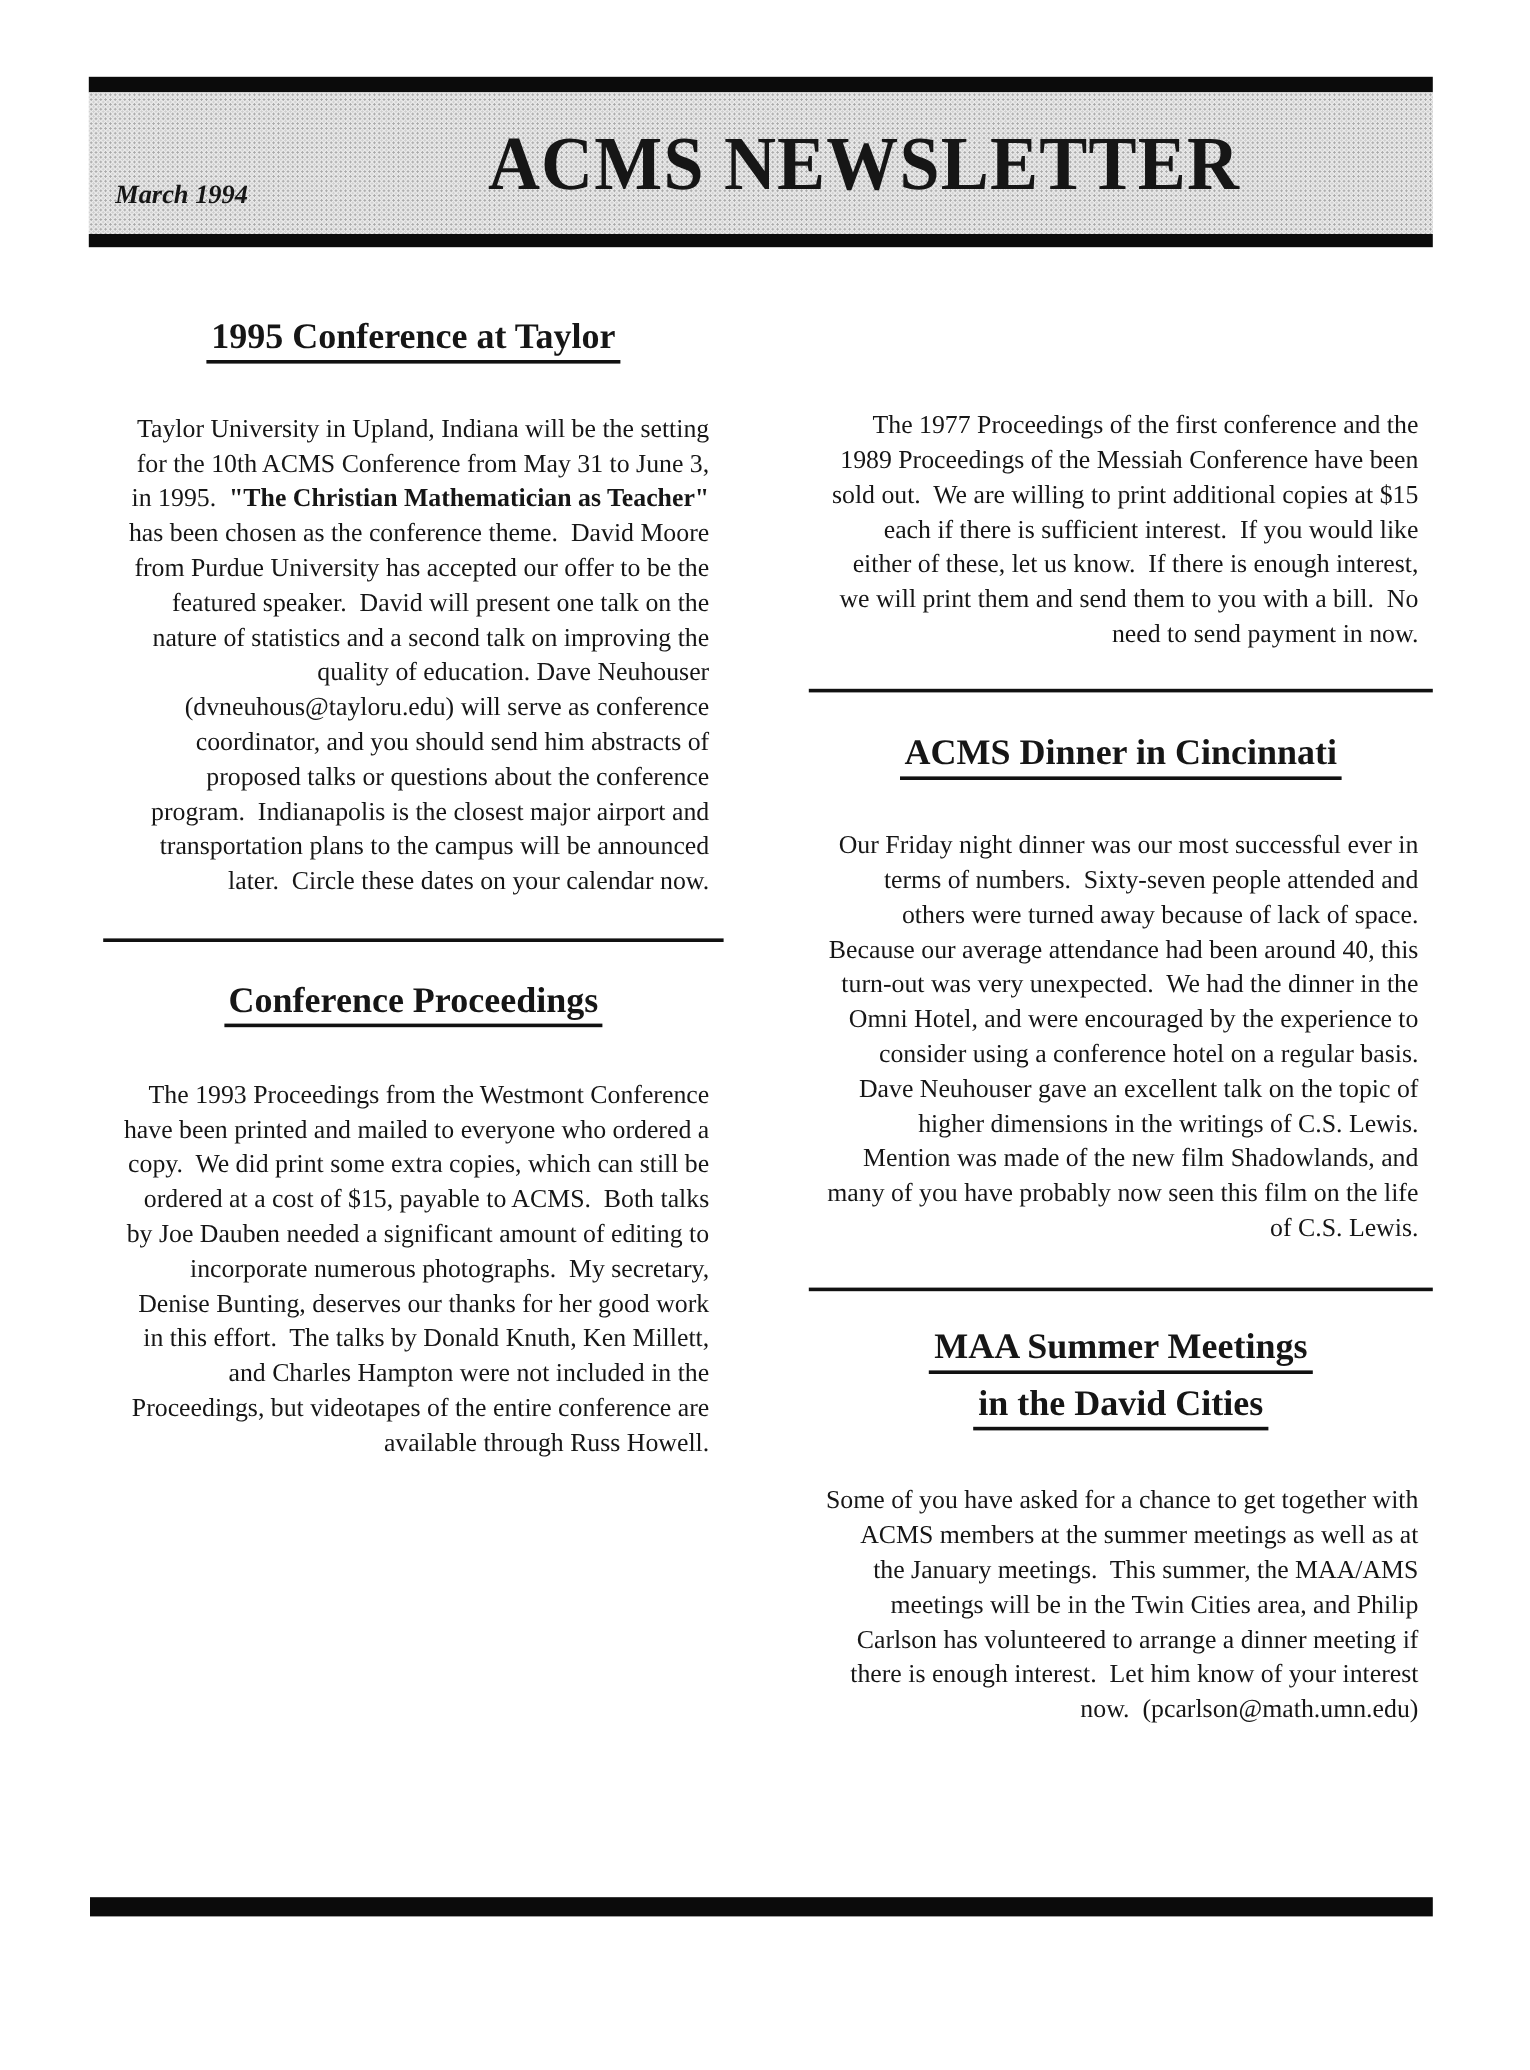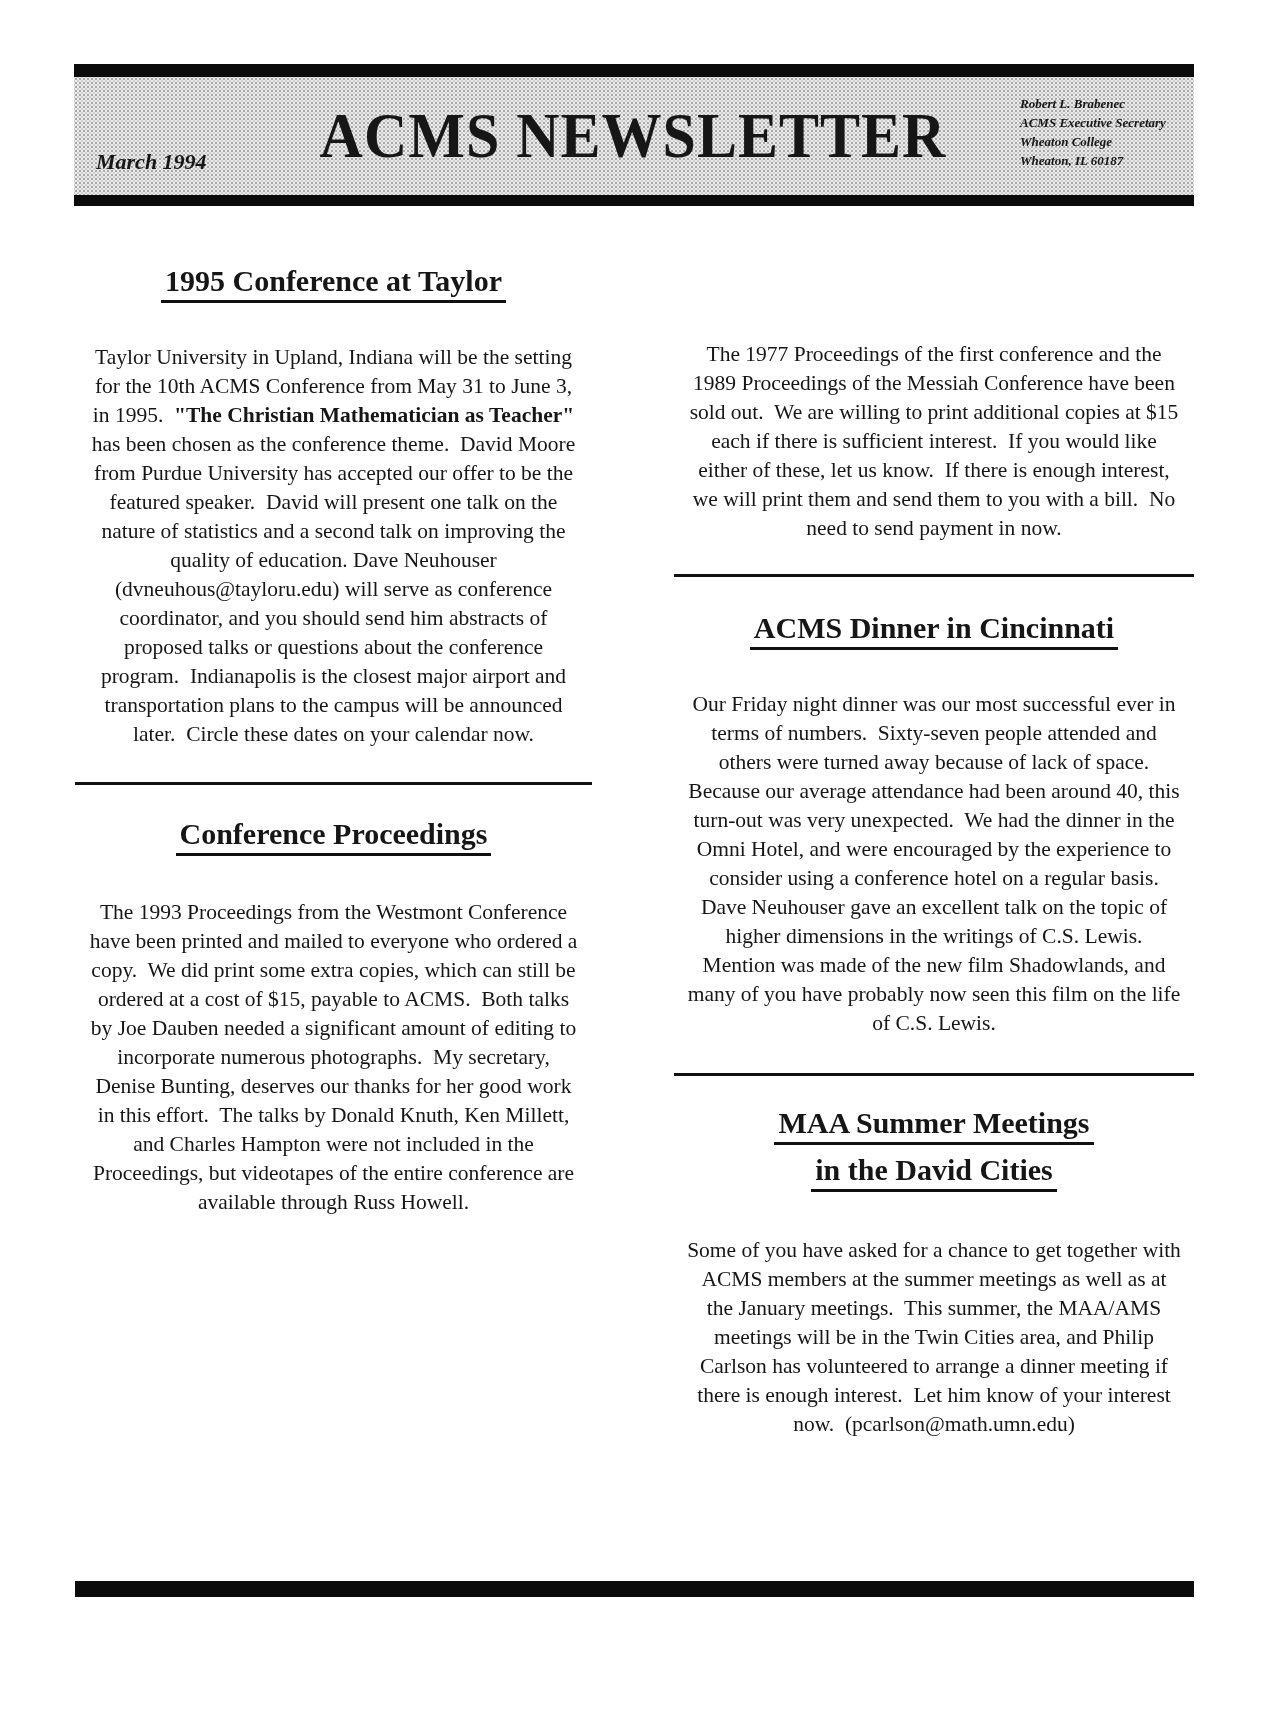--- a/index.html
+++ b/index.html
@@ -66,39 +66,39 @@
   }
   .banner-contact .contact-line { white-space: nowrap; }
 
   
   .col {
     position: absolute;
     top: 240px;
     font-size: 21.5px;
     line-height: 29px;
   }
-  .col-left  { left: 75px;  width: 517px; }
+  .col-left  { left: 86px;  width: 517px; }
   .col-right { left: 674px; width: 520px; }
 
   .section-heading {
     text-align: center;
     font-size: 30px;
     line-height: 37px;
     font-weight: bold;
     margin: 0;
   }
   .u {
     display: inline-block;
     border-bottom: 3px solid #111;
     padding: 0 4px 1px 4px;
   }
   p.body-par {
     margin: 12px;
     white-space: pre-wrap;
-    text-align: center;
+    text-align: right;
   }
   .seg-b { font-weight: bold; }
   .seg-i { }
 
   .rule {
     height: 3px;
     background: #111;
   }
 
   .over-note {
@@ -117,26 +117,20 @@
   }
 </style>
 </head>
 <body>
 
 <header class="masthead">
   <div class="bar-top"></div>
   <div class="banner">
     <div class="banner-date">March 1994</div>
     <div class="banner-title">ACMS NEWSLETTER</div>
-    <div class="banner-contact">
-      <div class="contact-line">Robert L. Brabenec</div>
-      <div class="contact-line">ACMS Executive Secretary</div>
-      <div class="contact-line">Wheaton College</div>
-      <div class="contact-line">Wheaton, IL 60187</div>
-    </div>
   </div>
   <div class="bar-bottom"></div>
 </header>
 
 <section class="col col-left">
 
   <h2 class="section-heading" style="margin-top:22px">
     <span class="u">1995 Conference at Taylor</span>
   </h2>
 

